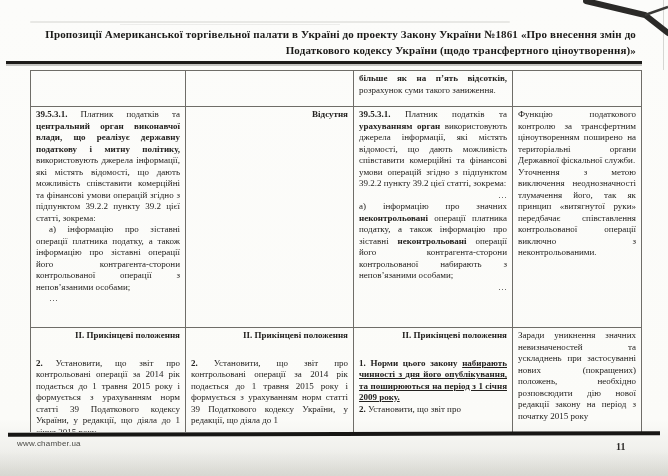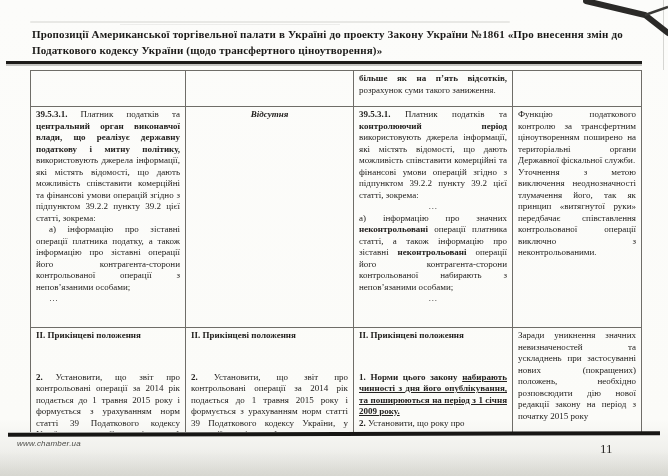--- a/index.html
+++ b/index.html
@@ -6,21 +6,21 @@
   body{
     width:668px;height:476px;overflow:hidden;position:relative;
     background:#fbfbf9;
     font-family:"Liberation Serif", serif;
     color:#211f1d;
   }
   .scan-page{position:absolute;inset:0;background:linear-gradient(180deg,#fcfcfa 0%,#fbfbf8 88%,#ecece8 97%,#e4e4df 100%);}
   
   .doc-title{
     position:absolute;left:32px;top:26px;width:604px;
-    text-align:left;font-weight:bold;font-size:11px;line-height:16px;
+    text-align:right;font-weight:bold;font-size:11px;line-height:16px;
     letter-spacing:.15px;color:#1b1a18;
   }
   .title-rule{position:absolute;left:6px;top:61px;width:636px;height:3px;background:#1d1c1a;box-shadow:0 2px 0 rgba(30,30,28,.25);}
   
   .streak-top{position:absolute;left:30px;top:21px;width:480px;height:2px;background:rgba(110,110,105,.14);border-radius:2px;}
   .streak-top2{position:absolute;left:120px;top:24px;width:220px;height:1px;background:rgba(110,110,105,.10);}
   .edge-right{position:absolute;right:4px;top:0;width:1px;height:70px;background:rgba(100,100,95,.25);}
   .bottom-wash{position:absolute;left:0;bottom:0;width:100%;height:26px;background:linear-gradient(180deg,rgba(190,190,182,0) 0%,rgba(190,190,182,.35) 100%);}
   .corner-svg{position:absolute;top:0;right:0;}
   
@@ -29,33 +29,33 @@
   table.cmp td{
     border:1px solid #6f6d68;vertical-align:top;
     padding:2px 5px 3px 5px;
     font-size:9px;line-height:11.5px;color:#242220;
     overflow:hidden;
   }
   tr.r0{height:36px;}
   tr.r1{height:221px;margin-top:12px;}
   tr.r2{height:100px;}
   .para{margin:0;text-align:justify;}
-  .para.center{text-align:center;font-style:italic;}
+  .para.center{text-align:right;}
   .para.left{text-align:left;}
   .para.indent{text-indent:13px;}
-  .para.heading{font-weight:bold;text-align:left;margin:0 0 30px 0;}
+  .para.heading{font-weight:bold;text-align:right;margin:0 0 16px 0;}
   .b{font-weight:bold;}
   .u{text-decoration:underline;}
   
   .footer-rule{position:absolute;left:8px;top:432px;width:652px;height:4px;background:#171614;transform:rotate(-.15deg);}
   .footer-url{
     position:absolute;left:17px;top:439px;
-    font-family:"Liberation Sans", sans-serif;font-size:8px;color:#4a4a46;letter-spacing:.2px;font-style:italic;
+    font-family:"Liberation Sans", sans-serif;font-size:8px;color:#4a4a46;letter-spacing:.2px;
   }
-  .page-num{position:absolute;left:600px;top:441px;font-size:13px;color:#2c2a28;}
+  .page-num{position:absolute;left:616px;top:441px;font-size:10px;color:#2c2a28;font-weight:bold;}
 </style>
 </head>
 <body>
 
 <div class="scan-page">
 
   <div class="streak-top"></div>
   <div class="streak-top2"></div>
   <div class="edge-right"></div>
 
@@ -87,43 +87,43 @@
           <tr class="r1">
             <td>
               <p class="para justify"><span class="b">39.5.3.1.</span><span> Платник податків та </span><span class="b">центральний орган виконавчої влади, що реалізує державну податкову і митну політику,</span><span> використовують джерела інформації, які містять відомості, що дають можливість співставити комерційні та фінансові умови операцій згідно з підпунктом 39.2.2 пункту 39.2 цієї статті, зокрема:</span></p>
               <p class="para justify indent"><span>а) інформацію про зіставні операції платника податку, а також інформацію про зіставні операції його контрагента-сторони контрольованої операції з непов’язаними особами;</span></p>
               <p class="para left indent"><span>…</span></p>
             </td>
             <td>
               <p class="para center"><span class="b">Відсутня</span></p>
             </td>
             <td>
-              <p class="para justify"><span class="b">39.5.3.1.</span><span> Платник податків та </span><span class="b">контролюючий період</span><span> використовують джерела інформації, які містять відомості, що дають можливість співставити комерційні та фінансові умови операцій згідно з підпунктом 39.2.2 пункту 39.2 цієї статті, зокрема:</span></p>
+              <p class="para justify"><span class="b">39.5.3.1.</span><span> Платник податків та </span><span class="b">урахуванням орган</span><span> використовують джерела інформації, які містять відомості, що дають можливість співставити комерційні та фінансові умови операцій згідно з підпунктом 39.2.2 пункту 39.2 цієї статті, зокрема:</span></p>
               <p class="para center"><span>…</span></p>
-              <p class="para justify"><span>а) інформацію про значних </span><span class="b">неконтрольовані</span><span> операції платника статті, а також інформацію про зіставні </span><span class="b">неконтрольовані</span><span> операції його контрагента-сторони контрольованої набирають з непов’язаними особами;</span></p>
+              <p class="para justify"><span>а) інформацію про значних </span><span class="b">неконтрольовані</span><span> операції платника податку, а також інформацію про зіставні </span><span class="b">неконтрольовані</span><span> операції його контрагента-сторони контрольованої набирають з непов’язаними особами;</span></p>
               <p class="para center"><span>…</span></p>
             </td>
             <td>
               <p class="para justify"><span>Функцію податкового контролю за трансфертним ціноутворенням поширено на територіальні органи Державної фіскальної служби.</span></p>
               <p class="para justify"><span>Уточнення з метою виключення неоднозначності тлумачення його, так як принцип «витягнутої руки» передбачає співставлення контрольованої операції виключно з неконтрольованими.</span></p>
             </td>
           </tr>
           <tr class="r2">
             <td>
               <p class="para heading"><span>ІІ. Прикінцеві положення</span></p>
               <p class="para justify"><span class="b">2.</span><span> Установити, що звіт про контрольовані операції за 2014 рік подається до 1 травня 2015 року і формується з урахуванням норм статті 39 Податкового кодексу України, у редакції, що діяла до 1 січня 2015 року</span></p>
             </td>
             <td>
               <p class="para heading"><span>ІІ. Прикінцеві положення</span></p>
               <p class="para justify"><span class="b">2.</span><span> Установити, що звіт про контрольовані операції за 2014 рік подається до 1 травня 2015 року і формується з урахуванням норм статті 39 Податкового кодексу України, у редакції, що діяла до 1</span></p>
             </td>
             <td>
               <p class="para heading"><span>ІІ. Прикінцеві положення</span></p>
               <p class="para justify"><span class="b">1. Норми цього закону </span><span class="b u">набирають чинності з дня його опублікування, та поширюються на період з 1 січня 2009 року.</span></p>
-              <p class="para justify"><span class="b">2.</span><span> Установити, що року про</span></p>
+              <p class="para justify"><span class="b">2.</span><span> Установити, що звіт про</span></p>
             </td>
             <td>
               <p class="para justify"><span>Заради уникнення значних невизначеностей та ускладнень при застосуванні нових (покращених) положень, необхідно розповсюдити дію нової редакції закону на період з початку 2015 року</span></p>
             </td>
           </tr>
         </tbody>
     </table>
   </div>
 
   <div class="footer-rule"></div>

